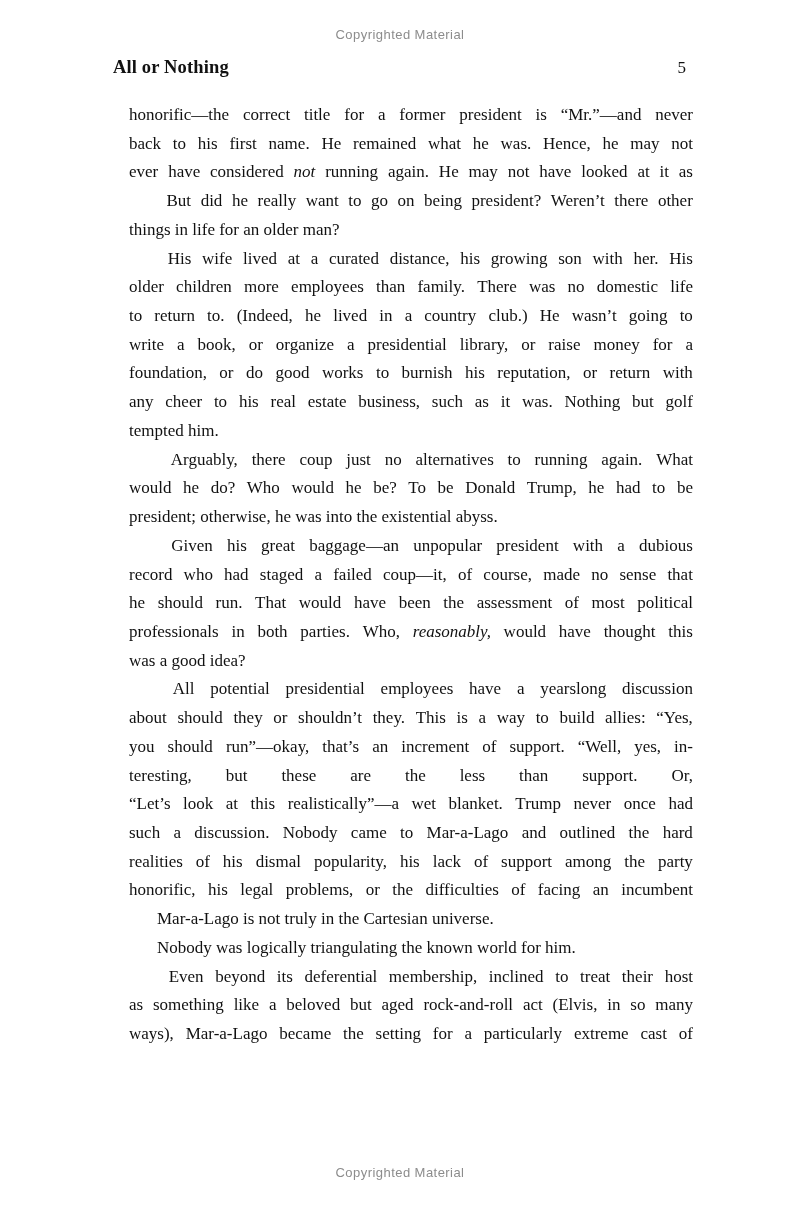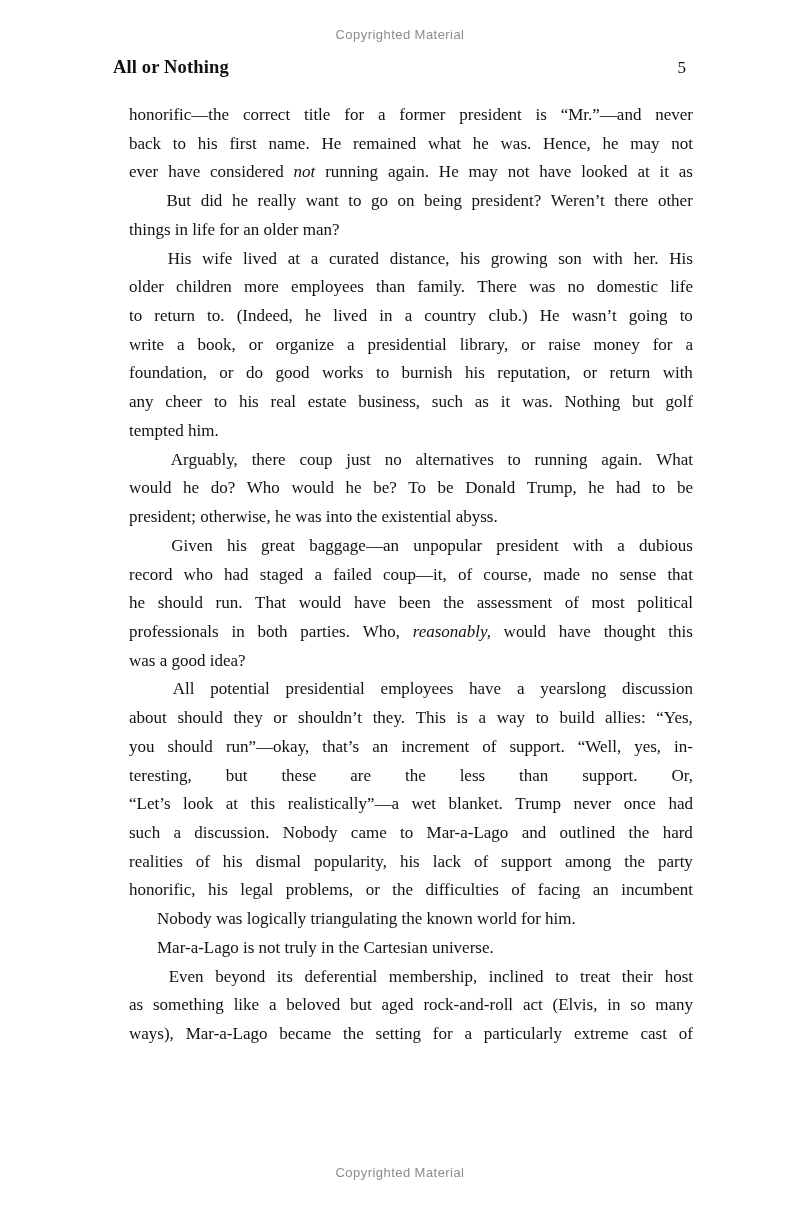--- a/index.html
+++ b/index.html
@@ -468,24 +468,24 @@
           <span class="w">or</span>
           <span class="w">the</span>
           <span class="w">difficulties</span>
           <span class="w">of</span>
           <span class="w">facing</span>
           <span class="w">an</span>
           <span class="w">incumbent</span>
         </span>
       </p>
       <p class="para">
+        <span class="line flush"><span class="indent"></span><span class="w" style="display: inline;">Mar-a-Lago is not truly in the Cartesian universe.</span></span>
+      </p>
+      <p class="para">
         <span class="line flush"><span class="indent"></span><span class="w" style="display: inline;">Nobody was logically triangulating the known world for him.</span></span>
-      </p>
-      <p class="para">
-        <span class="line flush"><span class="indent"></span><span class="w" style="display: inline;">Mar-a-Lago is not truly in the Cartesian universe.</span></span>
       </p>
       <p class="para">
         <span class="line just">
           <span class="indent"></span>
           <span class="w">Even</span>
           <span class="w">beyond</span>
           <span class="w">its</span>
           <span class="w">deferential</span>
           <span class="w">membership,</span>
           <span class="w">inclined</span>

